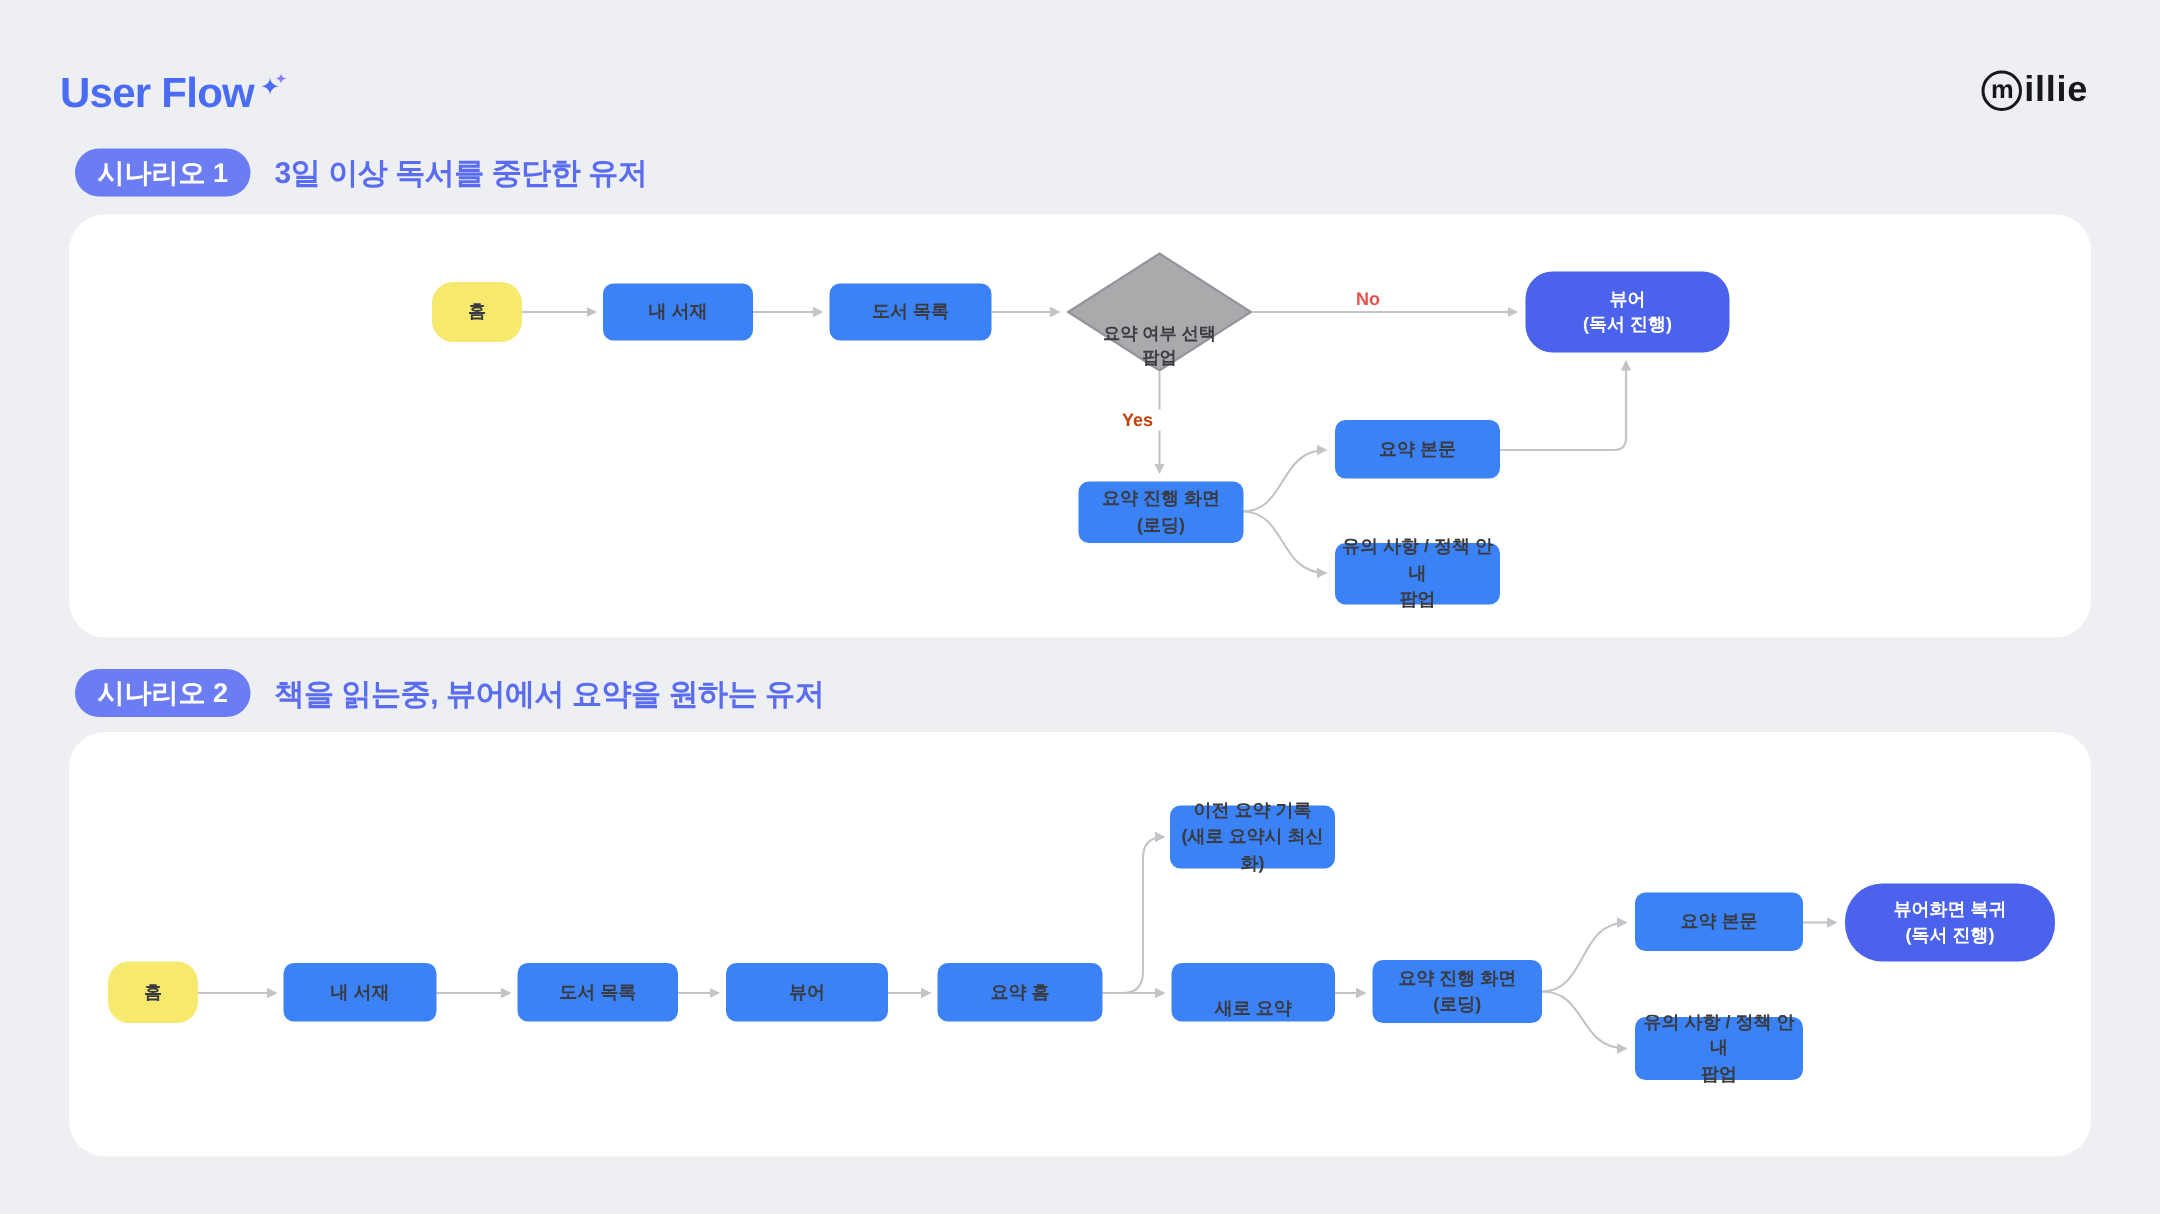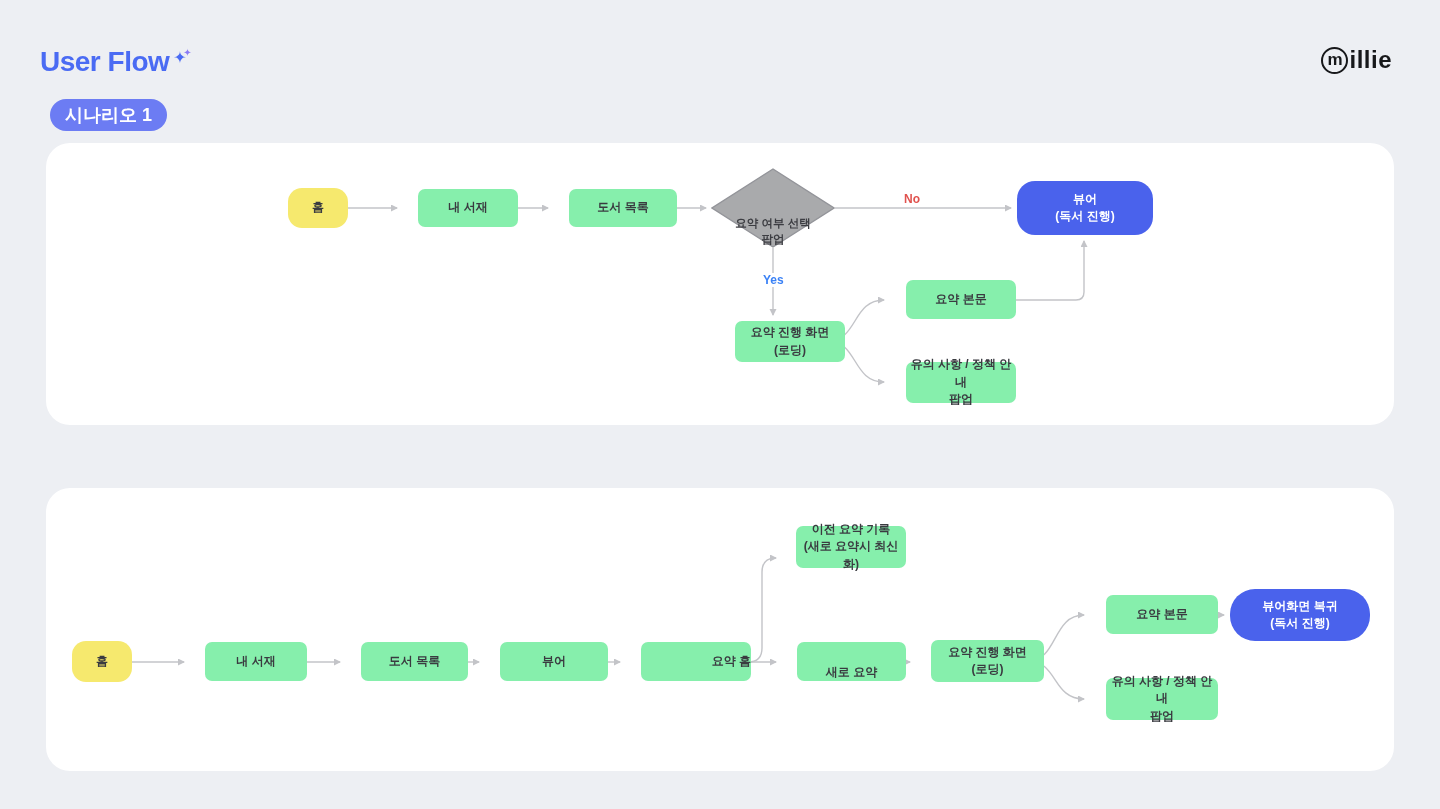--- a/index.html
+++ b/index.html
@@ -45,47 +45,48 @@
     background:#ffffff; border-radius:24px;
   }
   .edges { position:absolute; left:0; top:0; width:100%; height:100%; pointer-events:none; }
 
   
   .node {
     position:absolute; display:flex; align-items:center; justify-content:center;
     text-align:center; font-size:12px; font-weight:600; color:#3a3b40;
   }
   .node-label { white-space:pre-line; line-height:1.45; }
-  .soft   { background:#86efac; border-radius:7px;margin-left:16px; }
+  .soft   { background:#3b82f6; border-radius:7px; }
   .yellow { background:#f6e96e; border-radius:14px; }
   .primary{ background:#4a62ec; color:#ffffff; border-radius:18px; }
   .diamond { background:transparent;align-items:flex-end; }
   .diamond svg { position:absolute; inset:0; }
   .diamond .node-label { position:relative; font-size:11.5px; color:#3c3d42; }
 
   .edge-label { position:absolute; font-size:12px; font-weight:700; text-align:left; }
   .edge-label.no  { color:#e0524e; left:858px; top:49px; width:40px; }
-  .edge-label.yes { color:#3b82f6; left:717px; top:130px; width:40px; background:#ffffff; }
+  .edge-label.yes { color:#c2410c; left:702px; top:130px; width:40px; background:#ffffff; }
 </style>
 </head>
 <body>
 
 <div class="page">
 
   <div class="brand-title">
     <span>User Flow</span>
     <span class="sparkles"><i class="s1">✦</i><i class="s2">✦</i></span>
   </div>
   <div class="logo">
     <span class="logo-m">m</span>
     <span class="logo-rest">illie</span>
   </div>
 
   <div class="scenario-row" style="top:99px;">
     <span class="badge">시나리오 1</span>
+    <h2 class="scenario-title">3일 이상 독서를 중단한 유저</h2>
   </div>
 
   <section class="card" style="top:143px;">
     <svg class="edges" width="1348" height="282" viewBox="0 0 1348 282">
       <defs>
         <marker id="arrA" markerWidth="9" markerHeight="8" refX="6" refY="3.5" orient="auto" markerUnits="userSpaceOnUse">
           <path d="M0,0 L7,3.5 L0,7 z" fill="#c3c4c8"></path>
         </marker>
       </defs>
       <g stroke="#c3c4c8" stroke-width="1.4" fill="none">
@@ -129,20 +130,24 @@
     </div>
     <div class="node soft" style="left:844px;top:219px;width:110px;height:41px;">
       <span class="node-label">유의 사항 / 정책 안내
 팝업</span>
     </div>
 
     <span class="edge-label no">No</span>
     <span class="edge-label yes">Yes</span>
   </section>
 
+  <div class="scenario-row" style="top:446px;">
+    <span class="badge">시나리오 2</span>
+    <h2 class="scenario-title">책을 읽는중, 뷰어에서 요약을 원하는 유저</h2>
+  </div>
 
   <section class="card" style="top:488px;height:283px;">
     <svg class="edges" width="1348" height="283" viewBox="0 0 1348 283">
       <defs>
         <marker id="arrB" markerWidth="9" markerHeight="8" refX="6" refY="3.5" orient="auto" markerUnits="userSpaceOnUse">
           <path d="M0,0 L7,3.5 L0,7 z" fill="#c3c4c8"></path>
         </marker>
       </defs>
       <g stroke="#c3c4c8" stroke-width="1.4" fill="none">
         <path d="M86,174 L138,174" marker-end="url(#arrB)"></path>
@@ -163,24 +168,24 @@
     </div>
     <div class="node soft" style="left:143px;top:154px;width:102px;height:39px;">
       <span class="node-label">내 서재</span>
     </div>
     <div class="node soft" style="left:299px;top:154px;width:107px;height:39px;">
       <span class="node-label">도서 목록</span>
     </div>
     <div class="node soft" style="left:438px;top:154px;width:108px;height:39px;">
       <span class="node-label">뷰어</span>
     </div>
-    <div class="node soft" style="left:579px;top:154px;width:110px;height:39px;justify-content:flex-end;">
+    <div class="node soft" style="left:579px;top:154px;width:110px;height:39px;">
       <span class="node-label">요약 홈</span>
     </div>
-    <div class="node soft" style="left:734px;top:38px;width:110px;height:42px;">
+    <div class="node soft" style="left:734px;top:49px;width:110px;height:42px;">
       <span class="node-label">이전 요약 기록
 (새로 요약시 최신화)</span>
     </div>
     <div class="node soft" style="left:735px;top:154px;width:109px;height:39px;align-items:flex-end;">
       <span class="node-label">새로 요약</span>
     </div>
     <div class="node soft" style="left:869px;top:152px;width:113px;height:42px;">
       <span class="node-label">요약 진행 화면
 (로딩)</span>
     </div>

